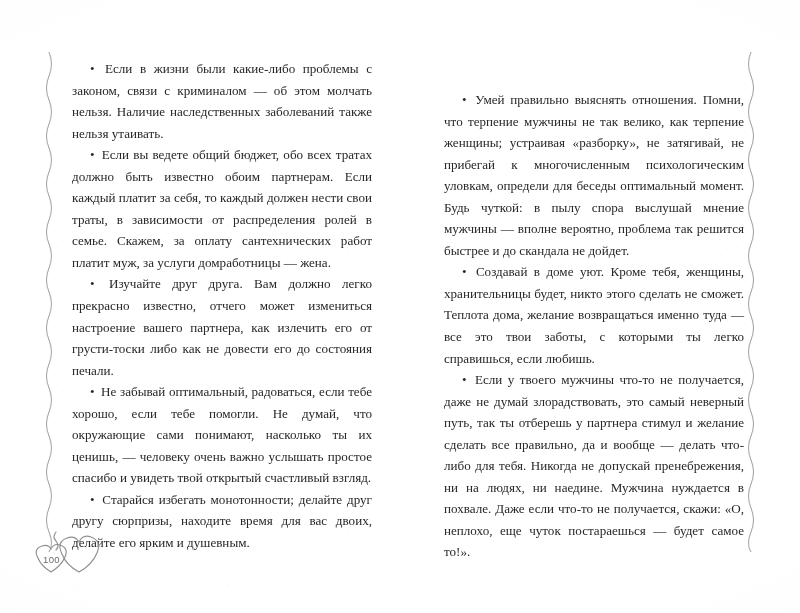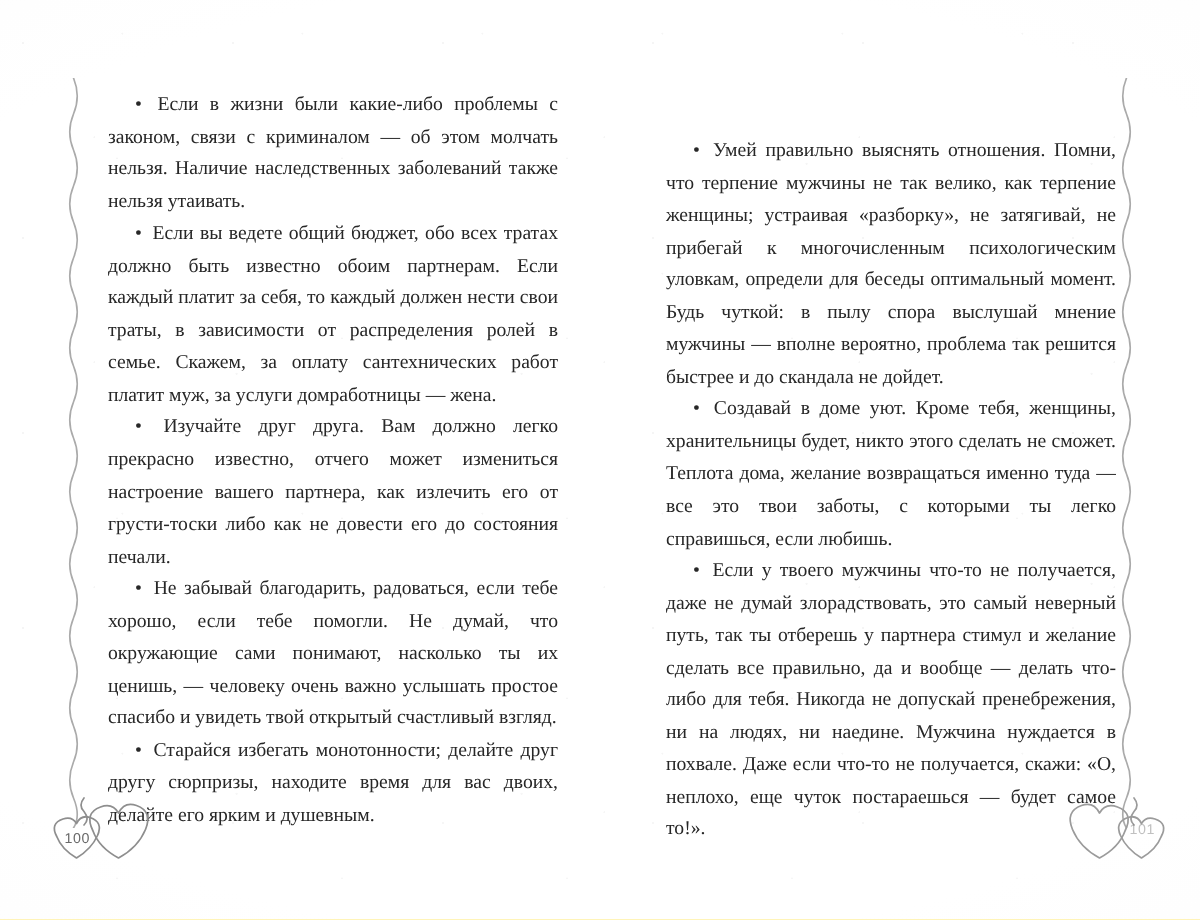--- a/index.html
+++ b/index.html
@@ -4,21 +4,21 @@
 <style>
   html, body {
     margin: 0;
     padding: 0;
     background: #ffffff;
   }
   #page {
     position: relative;
     width: 800px;
     height: 613px;
-    background: #fde047;
+    background: #5eead4;
     overflow: hidden;
     font-family: "Liberation Serif", "DejaVu Serif", serif;
   }
 
   
   .paper-tint {
     position: absolute;
     inset: 0;
     background:
       radial-gradient(ellipse 120% 90% at 50% 50%, #ffffff 58%, #fdfdfd 78%, #fafafa 100%);
@@ -124,21 +124,21 @@
                  q5 12 0 24 q-5 12 0 24 q5 12 0 24 q-5 12 0 24
                  q5 12 0 24 q-5 12 0 24 q5 12 0 24 q-5 12 0 24
                  q5 12 0 20" fill="none" stroke="#8a8a8a" stroke-width="1.1" stroke-linecap="round"></path>
       </svg>
     </div>
 
     <div class="text-col">
       <p class="para"><span class="bullet">•</span> <span>Если в жизни были какие-либо проблемы с законом, связи с криминалом — об этом молчать нельзя. Наличие наследственных заболеваний также нельзя утаивать.</span></p>
       <p class="para"><span class="bullet">•</span> <span>Если вы ведете общий бюджет, обо всех тратах должно быть известно обоим партнерам. Если каждый платит за себя, то каждый должен нести свои траты, в зависимости от распределения ролей в семье. Скажем, за оплату сантехнических работ платит муж, за услуги домработницы — жена.</span></p>
       <p class="para"><span class="bullet">•</span> <span>Изучайте друг друга. Вам должно легко прекрасно известно, отчего может измениться настроение вашего партнера, как излечить его от грусти-тоски либо как не довести его до состояния печали.</span></p>
-      <p class="para"><span class="bullet">•</span> <span>Не забывай благодарить, радоваться, если тебе хорошо, если тебе помогли. Не думай, что окружающие сами понимают, насколько ты их ценишь, — человеку очень важно услышать простое спасибо и увидеть твой открытый счастливый взгляд.</span></p>
+      <p class="para"><span class="bullet">•</span> <span>Не забывай оптимальный, радоваться, если тебе хорошо, если тебе помогли. Не думай, что окружающие сами понимают, насколько ты их ценишь, — человеку очень важно услышать простое спасибо и увидеть твой открытый счастливый взгляд.</span></p>
       <p class="para"><span class="bullet">•</span> <span>Старайся избегать монотонности; делайте друг другу сюрпризы, находите время для вас двоих, делайте его ярким и душевным.</span></p>
     </div>
 
     <div class="hearts left">
       <svg width="86" height="54" viewBox="0 0 86 54" aria-hidden="true">
         <g fill="none" stroke="#8e8e8e" stroke-width="1.15" stroke-linecap="round" stroke-linejoin="round">
           <path d="M30 4 q-4 5 0 9 q4 5 0 9"></path>
           <path d="M12 30 q-5 -9 4 -12 q6 -2 9 3 q3 -6 9 -4 q9 3 5 12 q-4 9 -14 15 q-10 -6 -13 -14 z"></path>
           <path d="M36 26 q-6 -12 5 -16 q8 -3 12 4 q4 -8 12 -5 q11 4 6 16 q-5 12 -18 19 q-13 -7 -17 -18 z"></path>
         </g>
@@ -161,25 +161,15 @@
       <path d="M7 0
                q-5 12 0 24 q5 12 0 24 q-5 12 0 24 q5 12 0 24
                q-5 12 0 24 q5 12 0 24 q-5 12 0 24 q5 12 0 24
                q-5 12 0 24 q5 12 0 24 q-5 12 0 24 q5 12 0 24
                q-5 12 0 24 q5 12 0 24 q-5 12 0 24 q5 12 0 24
                q-5 12 0 24 q5 12 0 24 q-5 12 0 24 q5 12 0 24
                q-5 12 0 20" fill="none" stroke="#8a8a8a" stroke-width="1.1" stroke-linecap="round"></path>
     </svg>
   </div>
 
-  <div class="hearts right">
-    <svg width="86" height="54" viewBox="0 0 86 54" aria-hidden="true">
-      <g fill="none" stroke="#9b9b9b" stroke-width="1.15" stroke-linecap="round" stroke-linejoin="round">
-        <path d="M56 4 q4 5 0 9 q-4 5 0 9"></path>
-        <path d="M74 30 q5 -9 -4 -12 q-6 -2 -9 3 q-3 -6 -9 -4 q-9 3 -5 12 q4 9 14 15 q10 -6 13 -14 z"></path>
-        <path d="M50 26 q6 -12 -5 -16 q-8 -3 -12 4 q-4 -8 -12 -5 q-11 4 -6 16 q5 12 18 19 q13 -7 17 -18 z"></path>
-      </g>
-    </svg>
-    <span class="folio">101</span>
-  </div>
 
   <div class="speckle"></div>
 </div>
 
 </body></html>

